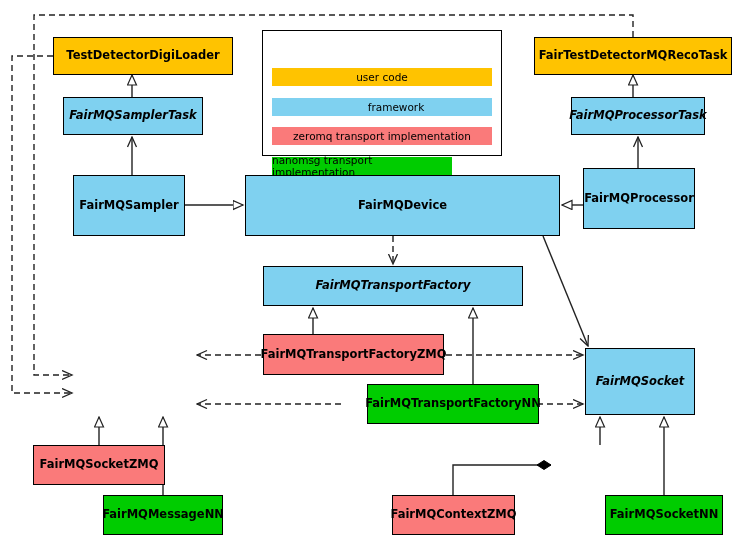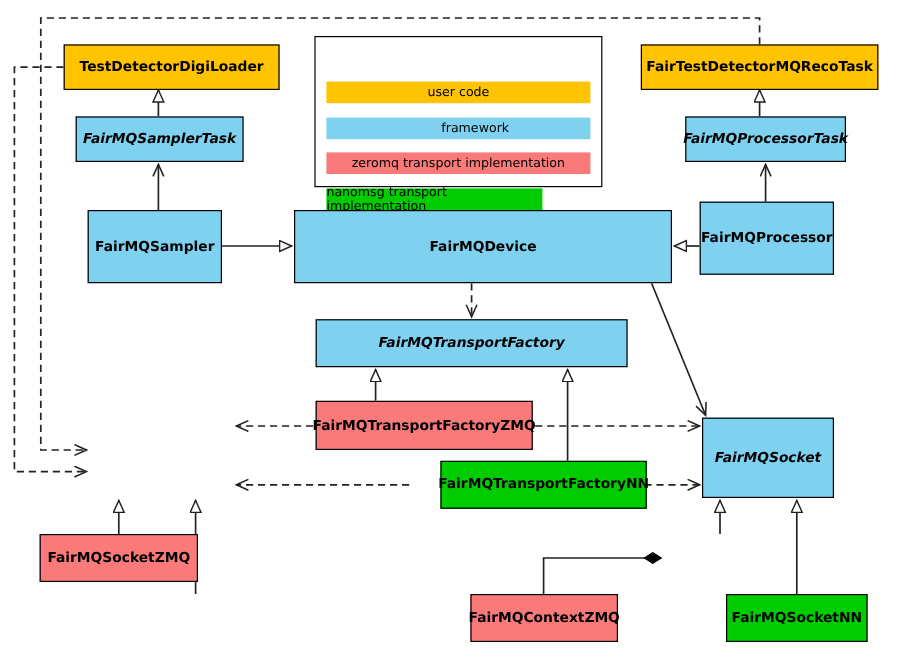--- a/index.html
+++ b/index.html
@@ -125,20 +125,23 @@
 
 
   <div class="node italic" style="left:585px;top:348px;width:110px;height:67px;background:#7FD1F0;">
     <span>FairMQSocket</span>
     </div>
 
   <div class="node" style="left:33px;top:445px;width:132px;height:40px;background:#FA7A7A;">
     <span>FairMQSocketZMQ</span>
     </div>
 
+  <div class="node" style="left:103px;top:495px;width:120px;height:40px;background:#00CC00;">
+    <span>FairMQMessageNN</span>
+    </div>
 
 
   <div class="node" style="left:392px;top:495px;width:123px;height:40px;background:#FA7A7A;">
     <span>FairMQContextZMQ</span>
     </div>
 
   <div class="node" style="left:605px;top:495px;width:118px;height:40px;background:#00CC00;">
     <span>FairMQSocketNN</span>
     </div>
 

